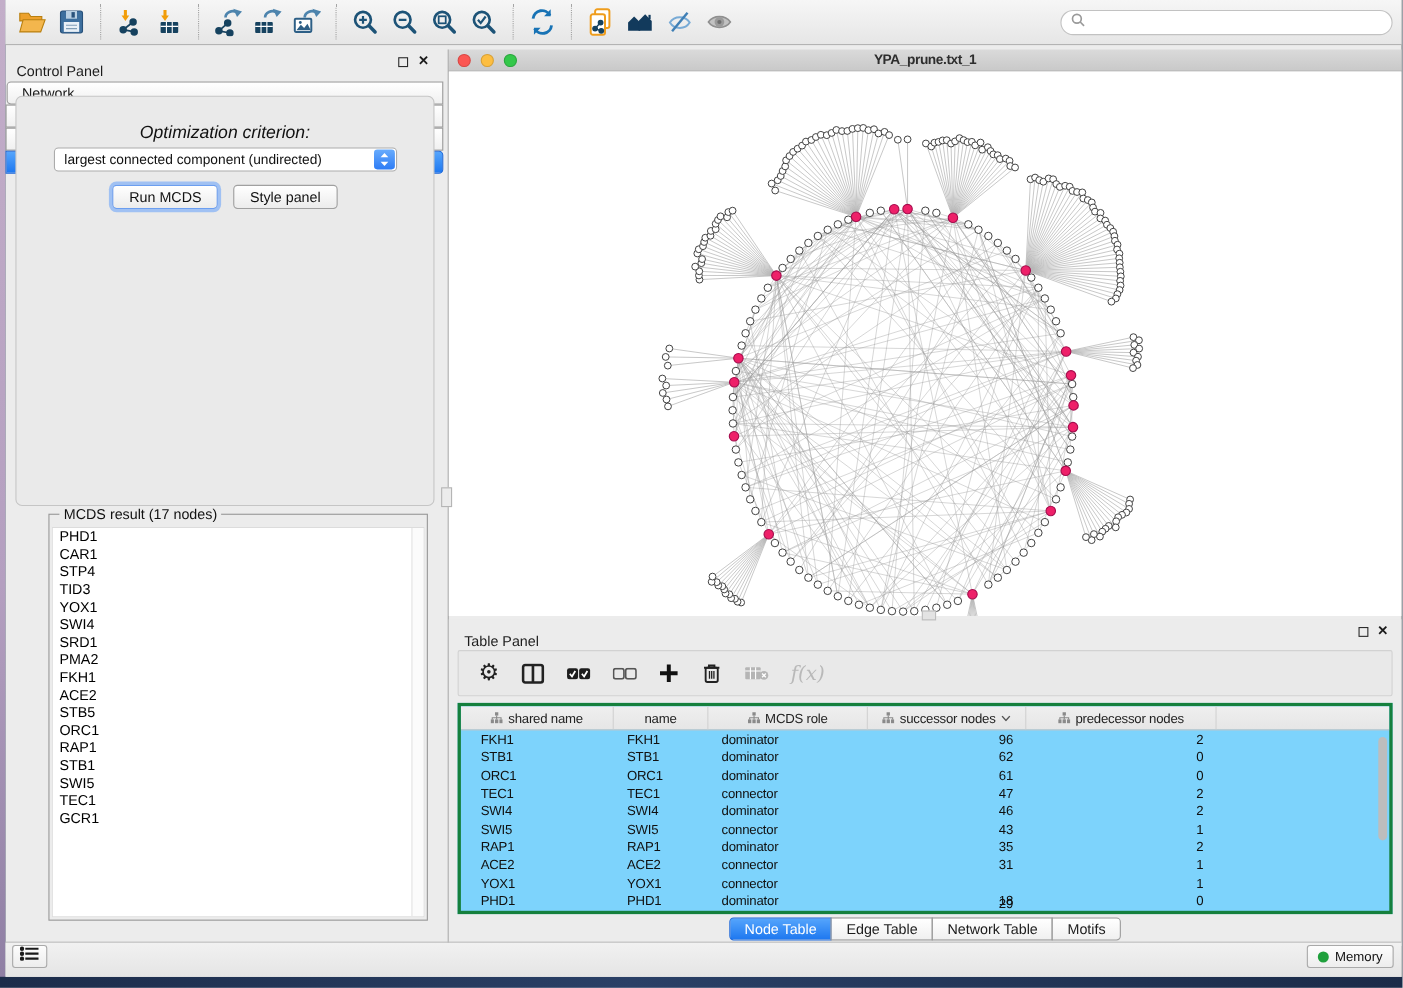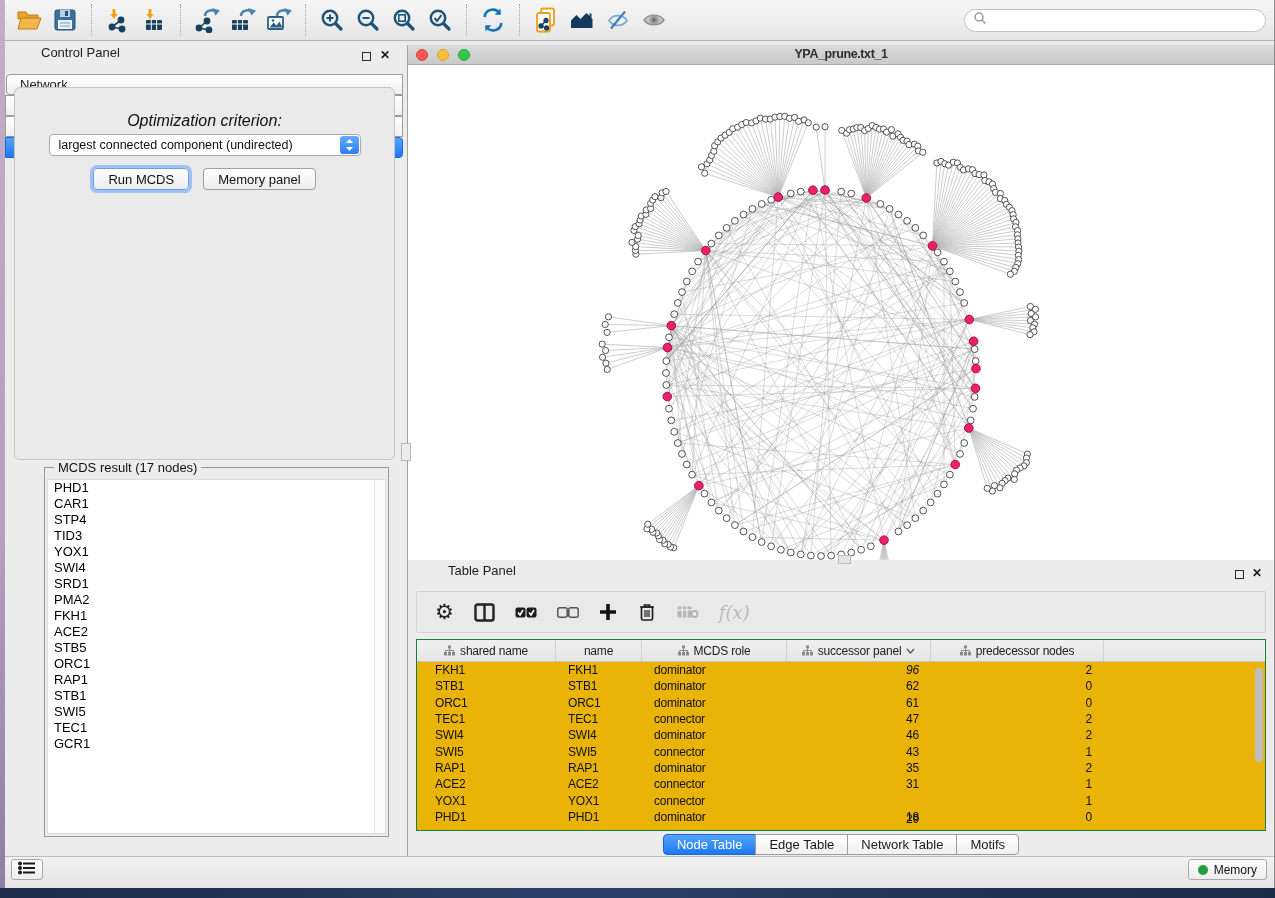--- a/index.html
+++ b/index.html
@@ -12,21 +12,21 @@
   #toolbar { position:absolute; top:0; left:0; right:0; height:41px; display:flex; align-items:center;
              padding-left:6px; background:linear-gradient(#f6f6f6,#e6e6e6); border-bottom:1px solid #b3b3b3; }
   .tbtn { width:36px; height:34px; display:flex; align-items:center; justify-content:center; flex:0 0 auto; }
   .tsep { height:32px; border-left:1px dotted #a5a5a5; margin:0 8px; flex:0 0 auto; }
   #search-box { margin-left:auto; margin-right:8px; width:302px; height:23px; background:#fff;
                 border:1px solid #c2c2c2; border-radius:12px; display:flex; align-items:center; padding-left:8px; }
   #search-box input { border:none; outline:none; flex:1; height:19px; font-size:12px; background:transparent; }
 
   
   #control-panel { position:absolute; left:1px; top:45px; width:397px; height:815px; }
-  .panel-title { position:absolute; left:9px; top:0; font-size:13px; color:#1c1c1c;margin-left:26px; }
+  .panel-title { position:absolute; left:9px; top:12px; font-size:13px; color:#1c1c1c; }
   .panel-float { position:absolute; top:7px; width:9px; height:9px; border:1.5px solid #2b2b2b; background:transparent; }
   .panel-close { position:absolute; top:3px; font-size:12px; font-weight:700; color:#1a1a1a; }
   #cp-float { right:32px; } #cp-close { right:13px; }
   #cp-tabs { position:absolute; top:29px; left:0; right:0; display:flex; justify-content:center;flex-direction:column; }
   .seg-btn { height:21px; line-height:19px; padding:0 13px; font-size:13px; color:#1b1b1b; background:linear-gradient(#ffffff,#f0f0f0);
              border:1px solid #9c9c9c; margin-left:-1px; cursor:default; }
   .seg-btn:first-child { border-radius:4px 0 0 4px; margin-left:0; }
   .seg-btn:last-child { border-radius:0 4px 4px 0; }
   .seg-btn.active { background:linear-gradient(#55a5fc,#1e78f0); color:#fff; border-color:#1a66d9; }
   #cp-box { position:absolute; left:8px; right:8px; top:42px; height:373px; background:#eaeaea; border:1px solid #c5c5c5; border-radius:6px; }
@@ -59,21 +59,21 @@
   #net-canvas { position:absolute; top:20px; left:0; right:0; bottom:0; background:#fff; }
   #h-divider-handle { position:absolute; left:430px; top:510px; width:13px; height:9px; background:#e3e3e3; border:1px solid #bdbdbd; z-index:5; }
   #v-divider-handle { position:absolute; left:396px; top:443px; width:10px; height:18px; background:#ececec; border:1px solid #b5b5b5; z-index:5; }
 
   
   #table-panel { position:absolute; top:518px; left:0; right:0; bottom:0; background:#ececec; }
   #tp-float { right:30px; } #tp-close { right:12px; }
   #tp-toolbar { position:absolute; left:8px; right:8px; top:28px; height:42px; background:#e9e9e9; border:1px solid #d2d2d2;
                 border-radius:2px; display:flex; align-items:center; gap:20px; padding-left:18px; }
   .tp-ic { display:flex; align-items:center; justify-content:center; height:26px; }
-  #tp-table { position:absolute; left:8px; right:8px; top:76px; height:192px; background:#eab308; border:1px solid #15803d; overflow:hidden; }
+  #tp-table { position:absolute; left:8px; right:8px; top:76px; height:192px; background:#7dd3fc; border:3px solid #15803d; overflow:hidden; }
   #tp-thead { display:flex; height:22px; background:linear-gradient(#efefef,#e6e6e6); border-bottom:1px solid #c6c6c6; }
   .th { display:flex; align-items:center; justify-content:center; gap:5px; font-size:12px; color:#222; border-right:1px solid #d2d2d2;
         letter-spacing:-0.2px; }
   .tr { display:flex; height:16.3px; align-items:center; }
   .td { font-size:12px; color:#101010; letter-spacing:-0.2px; white-space:nowrap; overflow:hidden; }
   #tp-scroll { position:absolute; right:2px; top:28px; width:8px; height:94px; background:#bdbdbd; border-radius:4px; }
   #tp-tabs { position:absolute; bottom:5px; width:100%; display:flex; justify-content:center; }
   .sort-chip { font-size:9px; color:#555; }
 
   
@@ -269,21 +269,21 @@
         <span>largest connected component (undirected)</span>
         <span id="opt-stepper">
           <svg width="9" height="14" viewBox="0 0 9 14">
               <path d="M1 5l3.5-4L8 5z" fill="#fff"></path>
               <path d="M1 9l3.5 4L8 9z" fill="#fff"></path>
             </svg>
         </span>
       </div>
       <div class="btn-row">
         <button class="mac-btn focused">Run MCDS</button>
-        <button class="mac-btn">Memory panel</button>
+        <button class="mac-btn">Style panel</button>
       </div>
     </div>
     <div id="mcds-group">
       <div id="mcds-group-title">MCDS result (17 nodes)</div>
       <div id="mcds-list">
         <div id="mcds-items">
             <div class="mcds-item">PHD1</div>
             <div class="mcds-item">CAR1</div>
             <div class="mcds-item">STP4</div>
             <div class="mcds-item">TID3</div>
@@ -1080,21 +1080,21 @@
             <div class="th" style="width: 144px;">
               <span style="display: flex;">
                 <svg width="11" height="11" viewBox="0 0 11 11">
                   <rect x="4" y="0.5" width="3" height="3" fill="#8a8a8a"></rect>
                   <rect x="0" y="7" width="3" height="3.5" fill="#8a8a8a"></rect>
                   <rect x="4" y="7" width="3" height="3.5" fill="#8a8a8a"></rect>
                   <rect x="8" y="7" width="3" height="3.5" fill="#8a8a8a"></rect>
                   <path d="M5.5 3.5v2M1.5 7.2V5.5h8v1.7M5.5 5.5v1.7" stroke="#8a8a8a" fill="none"></path>
                 </svg>
               </span>
-              <span>successor panel</span>
+              <span>successor nodes</span>
               <span class="sort-chip"><svg width="9" height="6" viewBox="0 0 9 6">
                   <path d="M1 1l3.5 4L8 1" stroke="#555" stroke-width="1.3" fill="none"></path>
                 </svg></span>
             </div>
             <div class="th" style="width: 173px;">
               <span style="display: flex;">
                 <svg width="11" height="11" viewBox="0 0 11 11">
                   <rect x="4" y="0.5" width="3" height="3" fill="#8a8a8a"></rect>
                   <rect x="0" y="7" width="3" height="3.5" fill="#8a8a8a"></rect>
                   <rect x="4" y="7" width="3" height="3.5" fill="#8a8a8a"></rect>
@@ -1103,21 +1103,21 @@
                 </svg>
               </span>
               <span>predecessor nodes</span>
             </div>
           </div>
         <div id="tp-tbody">
             <div class="tr">
               <div class="td" style="width: 139px; text-align: left; padding: 0px 0px 0px 18px;">FKH1</div>
               <div class="td" style="width: 86px; text-align: left; padding: 0px 0px 0px 12px;">FKH1</div>
               <div class="td" style="width: 145px; text-align: left; padding: 0px 0px 0px 12px;">dominator</div>
-              <div class="td" style="width: 144px; text-align: right; padding: 0px 12px 0px 0px; font-style: italic;">96</div>
+              <div class="td" style="width: 144px; text-align: right; padding: 0px 12px 0px 0px;">96</div>
               <div class="td" style="width: 173px; text-align: right; padding: 0px 12px 0px 0px;">2</div>
             </div>
             <div class="tr">
               <div class="td" style="width: 139px; text-align: left; padding: 0px 0px 0px 18px;">STB1</div>
               <div class="td" style="width: 86px; text-align: left; padding: 0px 0px 0px 12px;">STB1</div>
               <div class="td" style="width: 145px; text-align: left; padding: 0px 0px 0px 12px;">dominator</div>
               <div class="td" style="width: 144px; text-align: right; padding: 0px 12px 0px 0px;">62</div>
               <div class="td" style="width: 173px; text-align: right; padding: 0px 12px 0px 0px;">0</div>
             </div>
             <div class="tr">

